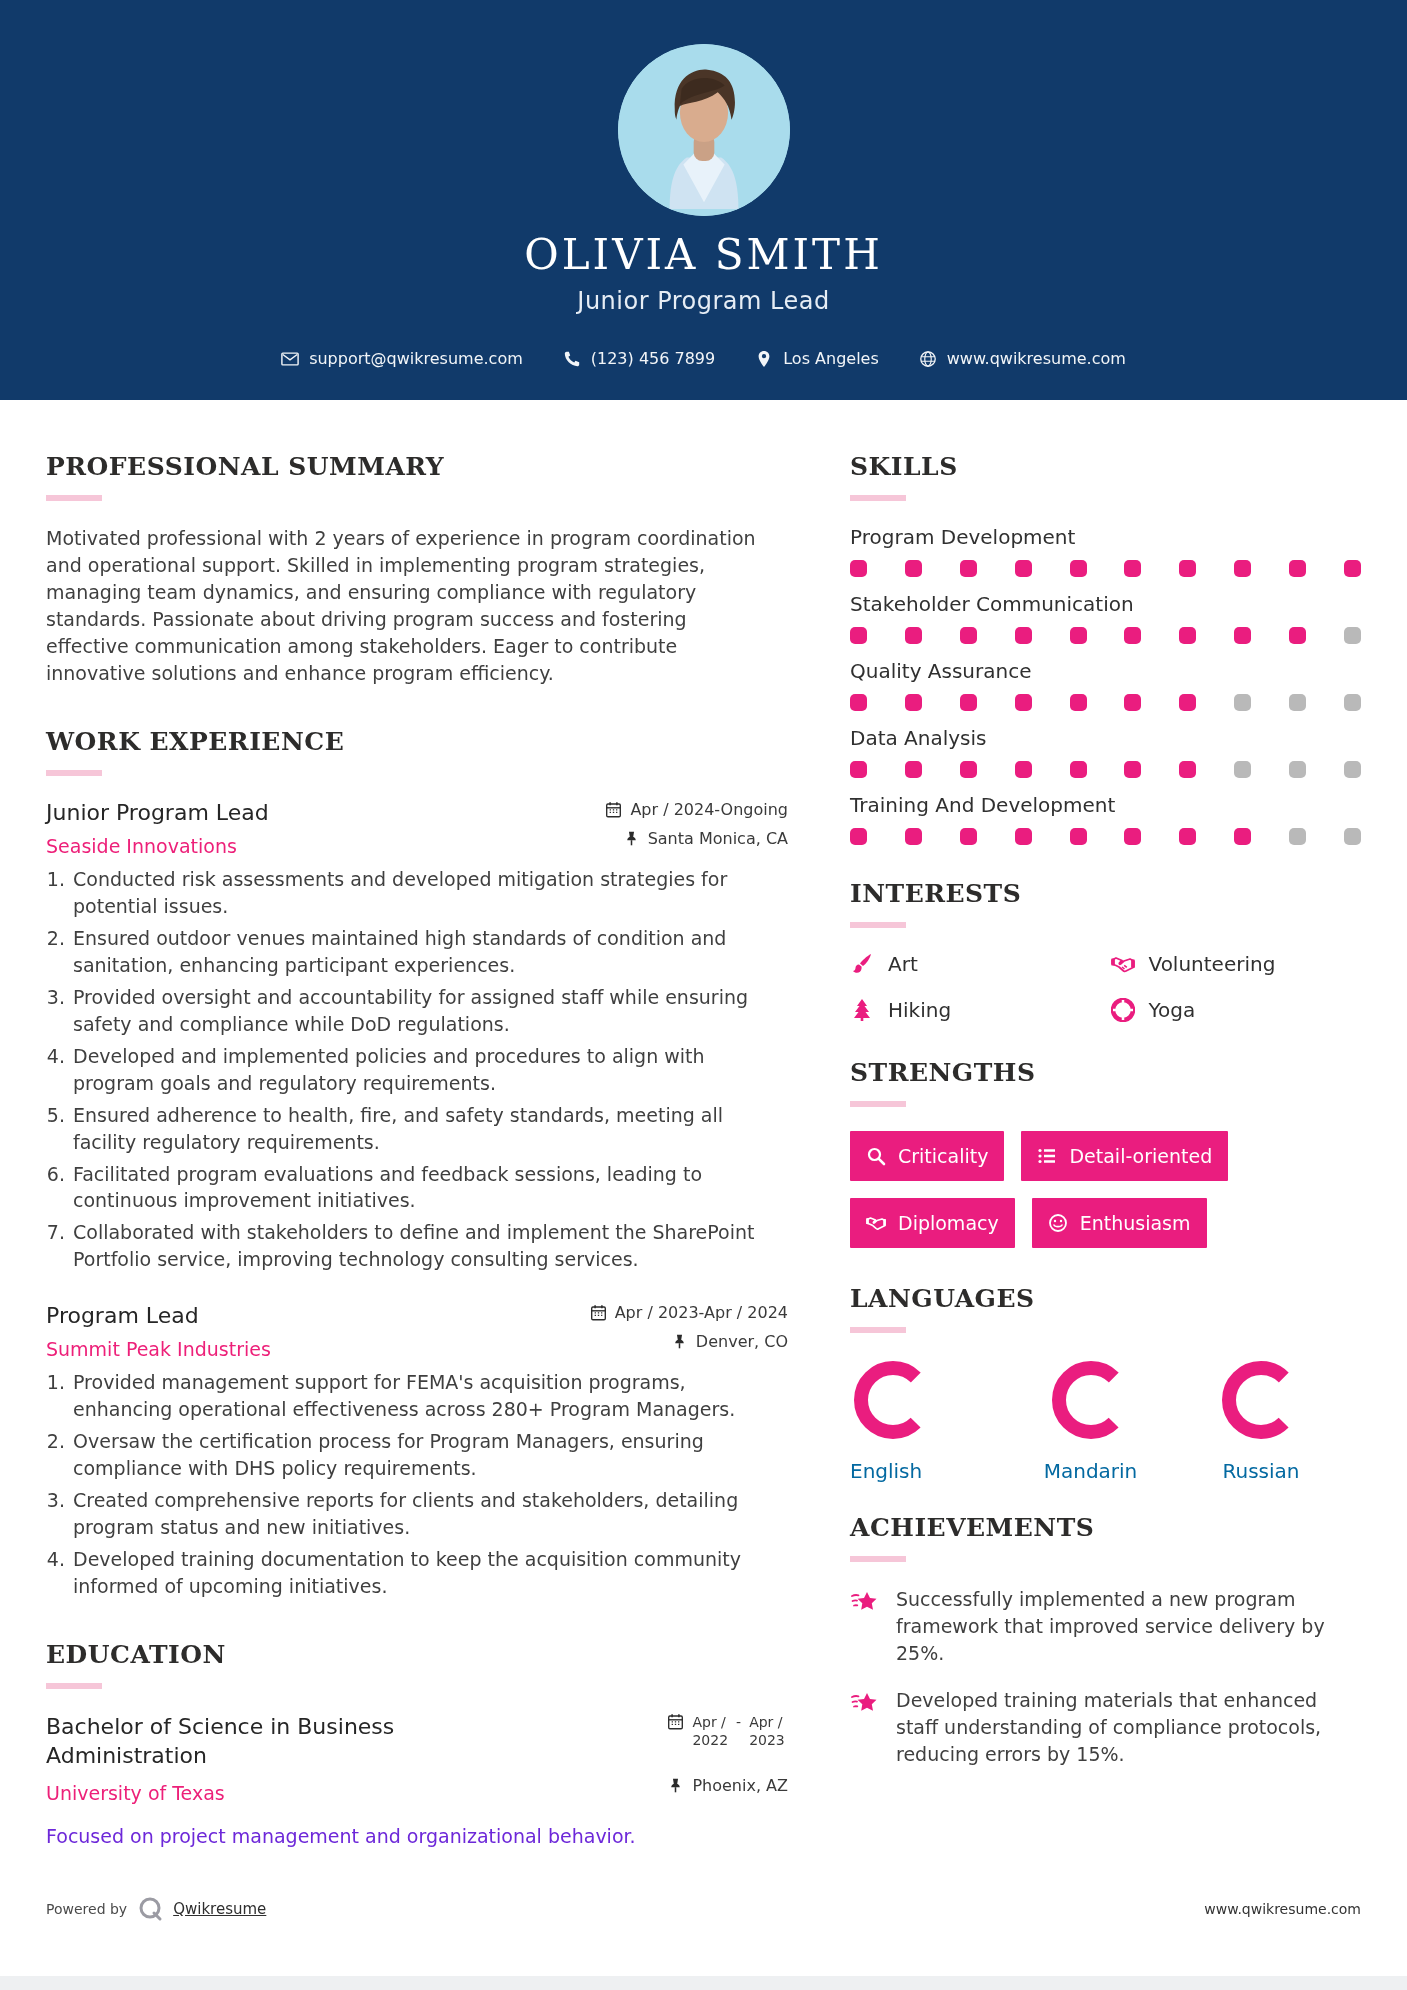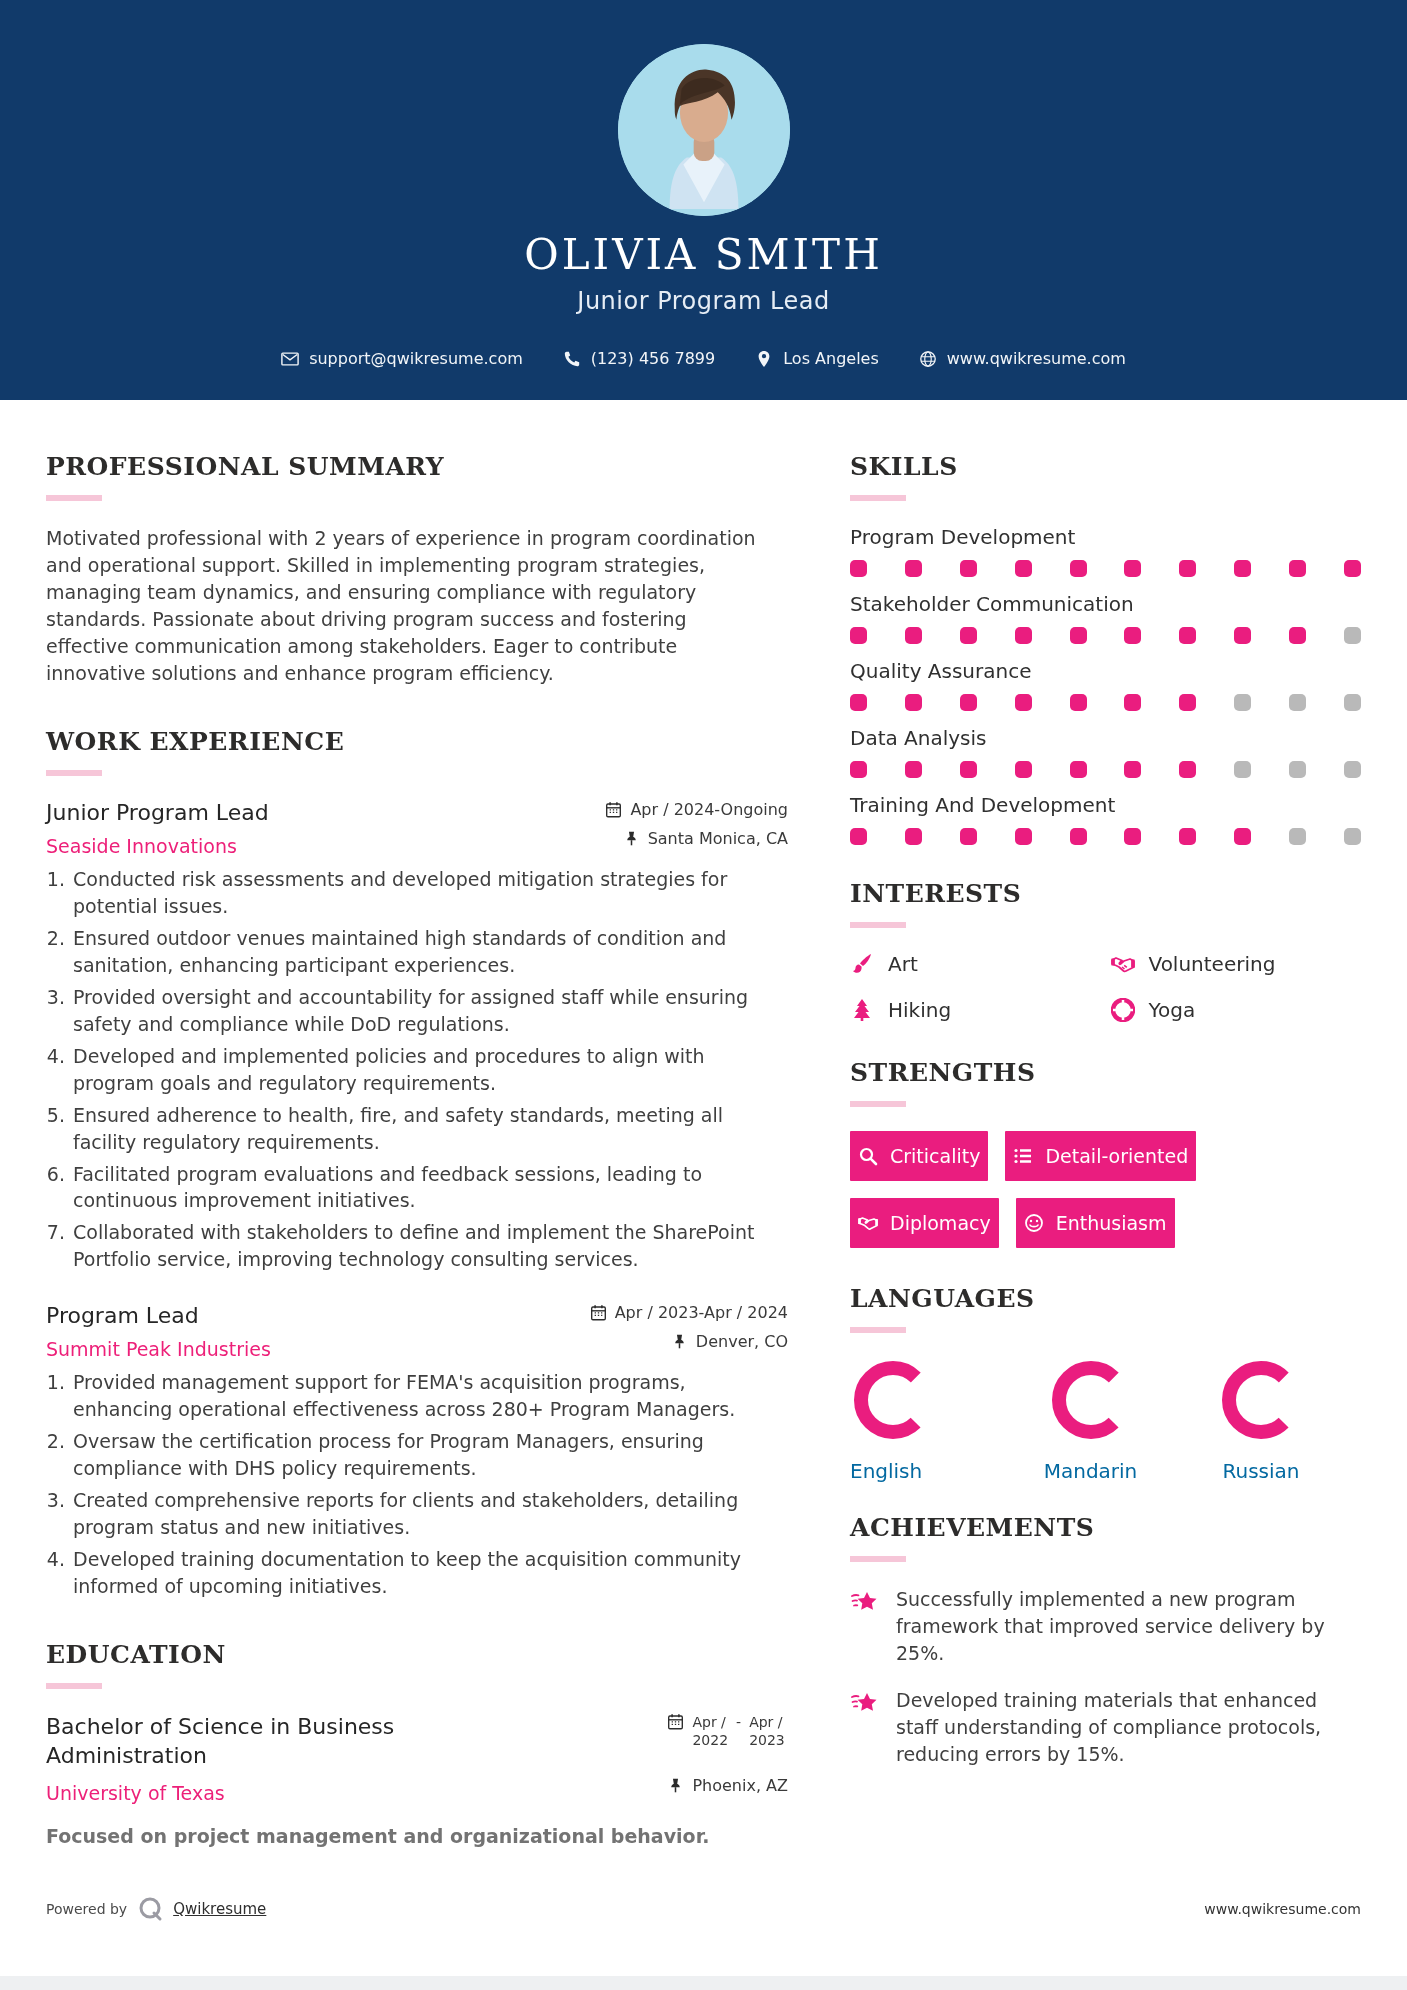--- a/index.html
+++ b/index.html
@@ -37,36 +37,36 @@
   .meta-line { display:flex; justify-content:flex-end; align-items:center; gap:8px; margin-bottom:10px; }
   .micon { display:inline-flex; width:17px; height:17px; }
   .micon svg { width:17px; height:17px; }
   .edu-date { display:flex; align-items:flex-start; gap:8px; font-size:14px; line-height:1.3; color:#3a3a3a; }
   .edu-date .dcol { text-align:left; }
   .bullets { margin:8px 0 0 0; padding-left:25px; font-size:19px; line-height:1.42; color:#3f3f3f; }
   .bullets li { margin-bottom:5px; padding-left:2px; }
 
   .degree { font-size:22px; color:#262626; max-width:430px; line-height:1.3; }
   .school { font-size:19px; color:#ED2079; margin-top:12px; }
-  .edu-note { font-size:19px; color:#737373; margin-top:20px;font-weight:bold; }
+  .edu-note { font-size:19px; color:#6d28d9; margin-top:20px; }
 
   
   .skill { margin-bottom:15px; }
   .skill-name { font-size:20px; color:#303030; margin-bottom:11px; }
   .dots { display:flex; justify-content:space-between; }
   .dot { width:17px; height:17px; border-radius:5px; background:#b9b9b9; }
   .dot.on { background:#EA1D7F; }
 
   .interests-grid { display:grid; grid-template-columns:1fr 1fr; row-gap:22px; column-gap:10px; }
   .interest { display:flex; align-items:center; gap:14px; font-size:20px; color:#303030; }
   .iicon { display:inline-flex; width:24px; height:24px; }
   .iicon svg { width:24px; height:24px; }
 
   .strengths-wrap { display:flex; flex-wrap:wrap; gap:17px; }
-  .strength-btn { display:inline-flex; align-items:center; gap:12px; background:#EA1D7F; color:#ffffff; font-size:19px; padding:14px 8px; border:none; border-radius:1px; }
+  .strength-btn { display:inline-flex; align-items:center; gap:12px; background:#EA1D7F; color:#ffffff; font-size:19px; padding:14px 16px; border:none; border-radius:1px; }
   .sicon { display:inline-flex; width:20px; height:20px; }
   .sicon svg { width:20px; height:20px; }
 
   .langs { display:flex; justify-content:space-between; padding-right:30px; }
   .lang { text-align:center; width:140px; }
   .lang:first-child { text-align:left; }
   .lang svg { display:block; margin:0 auto; }
   .lang:first-child svg { margin-left:0; }
   .lang-name { font-size:20px; color:#0369a1; margin-top:16px; }
 

